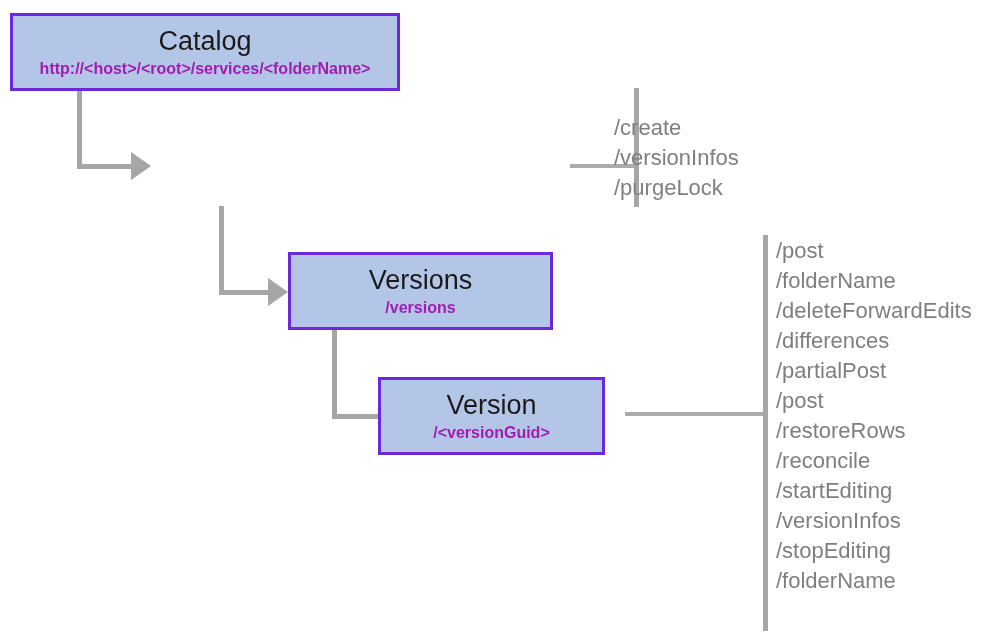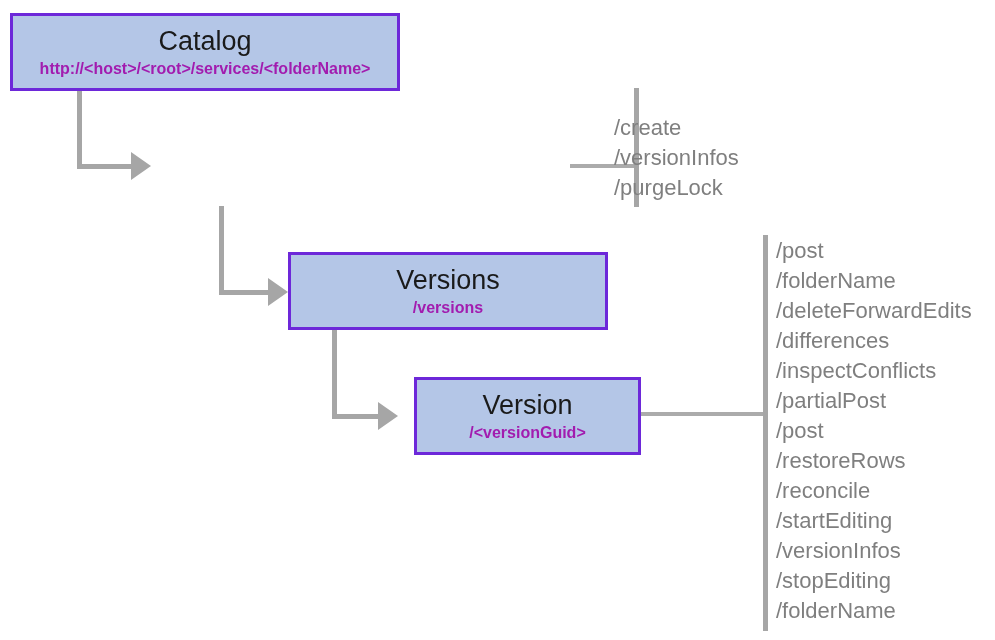--- a/index.html
+++ b/index.html
@@ -88,42 +88,41 @@
 
   <div class="seg light" style="left:625px; top:412px; width:138px; height:4px;"></div>
   <div class="seg" style="left:763px; top:235px; width:5px; height:396px;"></div>
 
   <div class="node" style="left:10px; top:13px; width:390px; height:78px;">
     <div class="node-title">Catalog</div>
     <div class="node-subtitle">http://&lt;host&gt;/&lt;root&gt;/services/&lt;folderName&gt;</div>
   </div>
 
 
-  <div class="node" style="left:288px; top:252px; width:320px; height:78px;">
+  <div class="node" style="left:288px; top:252px; width:265px; height:78px;">
     <div class="node-title">Versions</div>
     <div class="node-subtitle">/versions</div>
   </div>
 
-  <div class="node" style="left:414px; top:377px; width:227px; height:78px;">
+  <div class="node" style="left:378px; top:377px; width:227px; height:78px;">
     <div class="node-title">Version</div>
     <div class="node-subtitle">/&lt;versionGuid&gt;</div>
   </div>
 
   <ul class="ops" style="left:614px; top:85px;margin-top:28px;">
     <li>/create</li>
     <li>/versionInfos</li>
     <li>/purgeLock</li>
   </ul>
 
   <ul class="ops" style="left:776px; top:236px;">
     <li>/post</li>
     <li>/folderName</li>
     <li>/deleteForwardEdits</li>
     <li>/differences</li>
-    <li>/inspectConflicts</li>
     <li>/partialPost</li>
     <li>/post</li>
     <li>/restoreRows</li>
     <li>/reconcile</li>
     <li>/startEditing</li>
     <li>/versionInfos</li>
     <li>/stopEditing</li>
     <li>/folderName</li>
   </ul>
 

